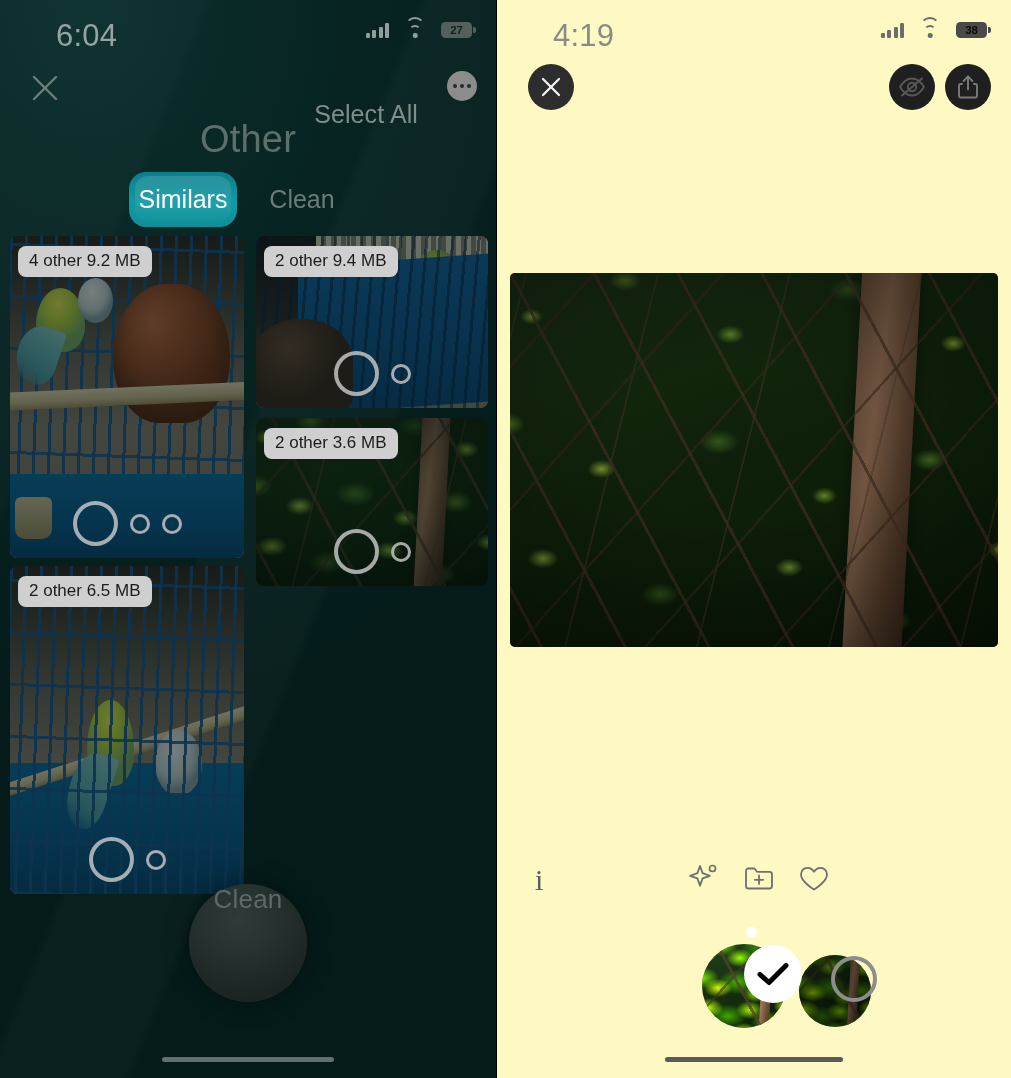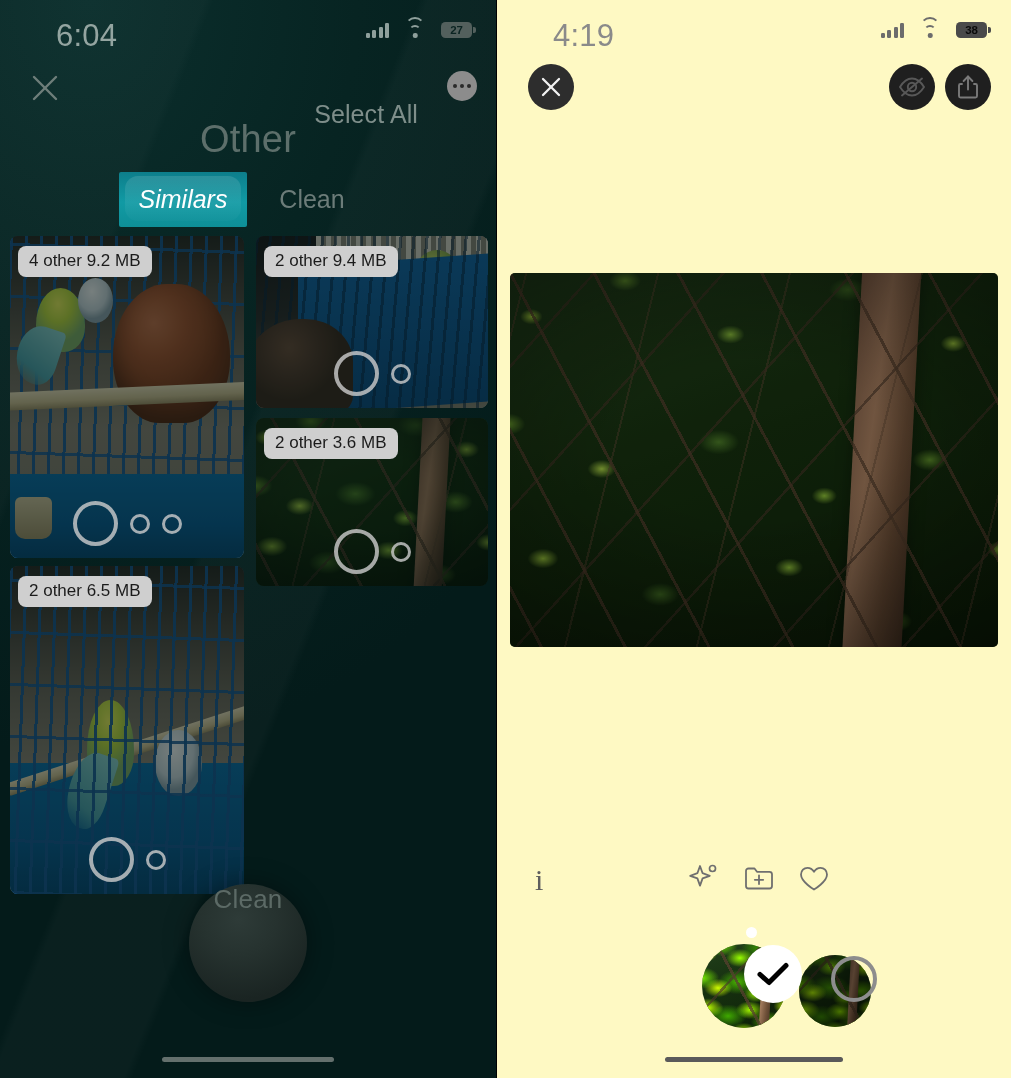--- a/index.html
+++ b/index.html
@@ -94,24 +94,23 @@
     color:#5d6f6b; letter-spacing:.2px;
   }
 
   
   .tabs { position:absolute; top:172px; left:0; right:0; display:flex; justify-content:center; align-items:center; gap:0; z-index:30; }
   .tab {
     position:relative; font-size:25px; font-weight:500; cursor:pointer;
     padding:13px 0; text-align:center;
   }
   .tab.active {
-    width:128px; border-radius:2px;
+    width:108px; border-radius:17px;
     background:linear-gradient(180deg,#0d7e8b 0%,#119aa4 55%,#0e8f97 100%);
     color:#ffffff;
-    font-style:italic;
   }
   .tab.active::before{
     content:""; position:absolute; inset:4px 6px 6px 6px; border-radius:13px;
     background:linear-gradient(180deg, rgba(255,255,255,0.12), rgba(255,255,255,0.02));
   }
   .tab.active span { position:relative; z-index:2; }
   .tab.inactive { width:130px; color:#6c7c79; }
 
   
   .grid {

